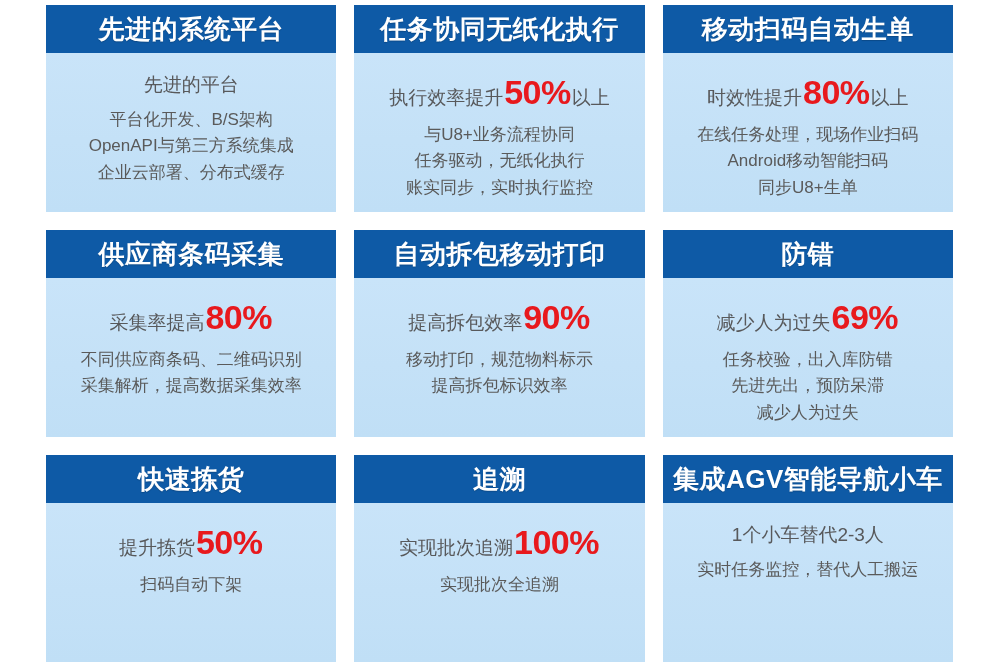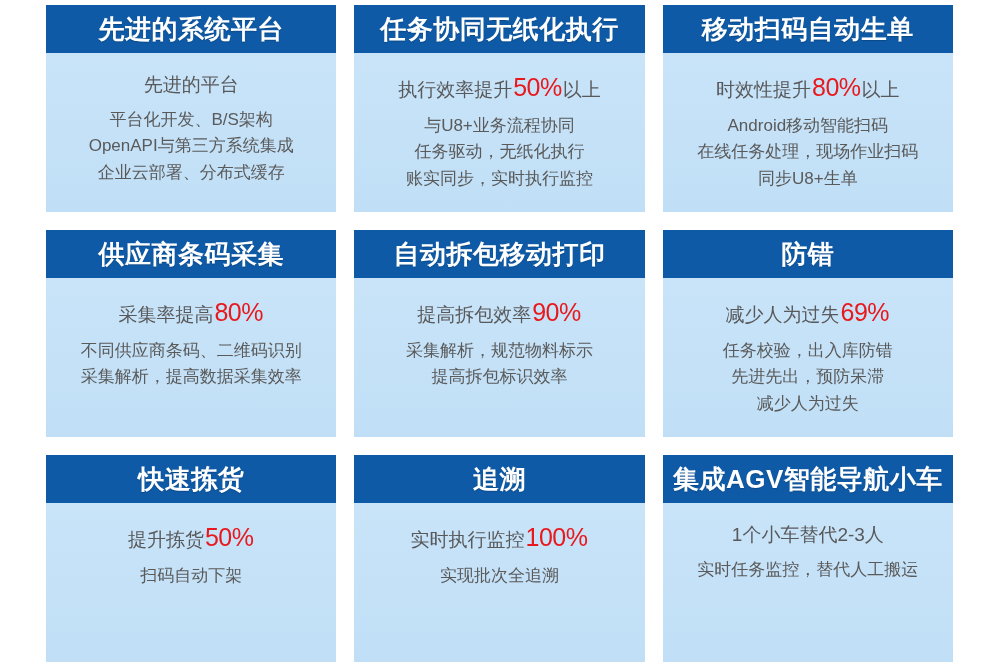--- a/index.html
+++ b/index.html
@@ -74,22 +74,22 @@
   }
 
   .headline .hl-pre,
   .headline .hl-post {
     font-size: 19px;
     color: #58595b;
   }
 
   .headline .hl-num {
     color: #e8191d;
-    font-size: 25px;
-    font-weight: normal;
+    font-size: 34px;
+    font-weight: bold;
     line-height: 1;
     letter-spacing: -0.5px;
     padding: 0 1px;
   }
 
   .detail-lines {
     color: #5a5a5a;
     font-size: 17px;
     line-height: 1.55;
     text-align: center;
@@ -133,22 +133,22 @@
     </div>
     <div class="card">
       <div class="card-header">移动扫码自动生单</div>
       <div class="card-body">
         <div class="headline">
           <span class="hl-pre">时效性提升</span>
           <span class="hl-num">80%</span>
           <span class="hl-post">以上</span>
         </div>
         <div class="detail-lines">
+          <div class="detail-line">在线任务处理，现场作业扫码</div>
           <div class="detail-line">Android移动智能扫码</div>
-          <div class="detail-line">在线任务处理，现场作业扫码</div>
           <div class="detail-line">同步U8+生单</div>
         </div>
       </div>
     </div>
     <div class="card">
       <div class="card-header">供应商条码采集</div>
       <div class="card-body">
         <div class="headline">
           <span class="hl-pre">采集率提高</span>
           <span class="hl-num">80%</span>
@@ -160,21 +160,21 @@
       </div>
     </div>
     <div class="card">
       <div class="card-header">自动拆包移动打印</div>
       <div class="card-body">
         <div class="headline">
           <span class="hl-pre">提高拆包效率</span>
           <span class="hl-num">90%</span>
         </div>
         <div class="detail-lines">
-          <div class="detail-line">采集解析，规范物料标示</div>
+          <div class="detail-line">移动打印，规范物料标示</div>
           <div class="detail-line">提高拆包标识效率</div>
         </div>
       </div>
     </div>
     <div class="card">
       <div class="card-header">防错</div>
       <div class="card-body">
         <div class="headline">
           <span class="hl-pre">减少人为过失</span>
           <span class="hl-num">69%</span>
@@ -195,21 +195,21 @@
         </div>
         <div class="detail-lines">
           <div class="detail-line">扫码自动下架</div>
         </div>
       </div>
     </div>
     <div class="card">
       <div class="card-header">追溯</div>
       <div class="card-body">
         <div class="headline">
-          <span class="hl-pre">实时执行监控</span>
+          <span class="hl-pre">实现批次追溯</span>
           <span class="hl-num">100%</span>
         </div>
         <div class="detail-lines">
           <div class="detail-line">实现批次全追溯</div>
         </div>
       </div>
     </div>
     <div class="card">
       <div class="card-header">集成AGV智能导航小车</div>
       <div class="card-body">

